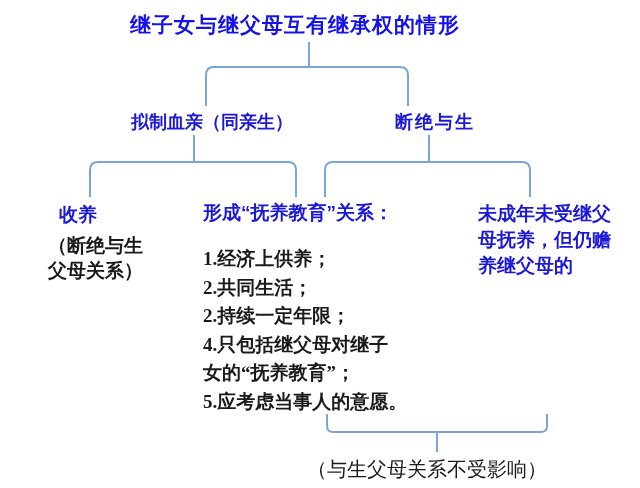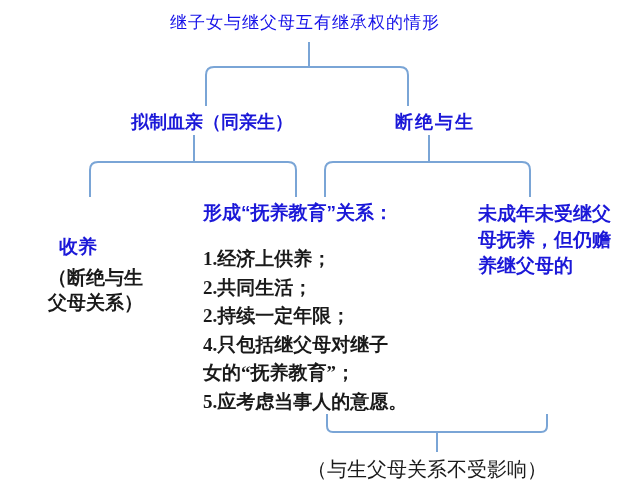--- a/index.html
+++ b/index.html
@@ -13,27 +13,27 @@
   .canvas{
     position:relative;width:640px;height:488px;background:var(--bg);
     overflow:hidden;font-family:"Liberation Sans",sans-serif;
   }
   .connectors{position:absolute;left:0;top:0;width:640px;height:488px;}
   .connectors path{stroke:var(--connector);stroke-width:2;fill:none;}
   .abs{position:absolute;white-space:nowrap;}
   .blue{color:var(--node_blue);font-weight:700;font-family:"Liberation Sans",sans-serif;}
   .blk{color:var(--black);font-weight:600;font-family:"Liberation Serif",serif;}
   .title{
-    left:130px;top:11px;width:350px;text-align:center;
-    font-size:17px;font-weight:400;letter-spacing:1px;color:var(--title_blue);
+    left:130px;top:11px;width:350px;text-align:left;
+    font-size:21px;font-weight:700;letter-spacing:1px;color:var(--title_blue);
   }
   .l2-left{left:122px;top:110px;width:180px;text-align:center;font-size:18px;}
   .l2-right{left:384px;top:110px;width:102px;text-align:center;font-size:18px;letter-spacing:2px;}
   .adoption{left:0px;top:202px;width:156px;text-align:center;}
-  .adoption .head{font-size:19px;margin-bottom:5px;margin-top:32px;}
+  .adoption .head{font-size:19px;margin-bottom:5px;}
   .adoption .note{font-size:19px;line-height:25px;padding-left:35px;}
   .fostering{left:203px;top:200px;}
   .fostering .head{font-size:19px;margin-bottom:19px;}
   .fostering .item{font-size:19px;line-height:28.5px;}
   .eldersupport{left:478px;top:201px;font-size:19px;line-height:26px;}
   .footnote{left:305px;top:456px;width:244px;text-align:center;font-size:20px;font-weight:500;}
 </style>
 </head>
 <body>
 

